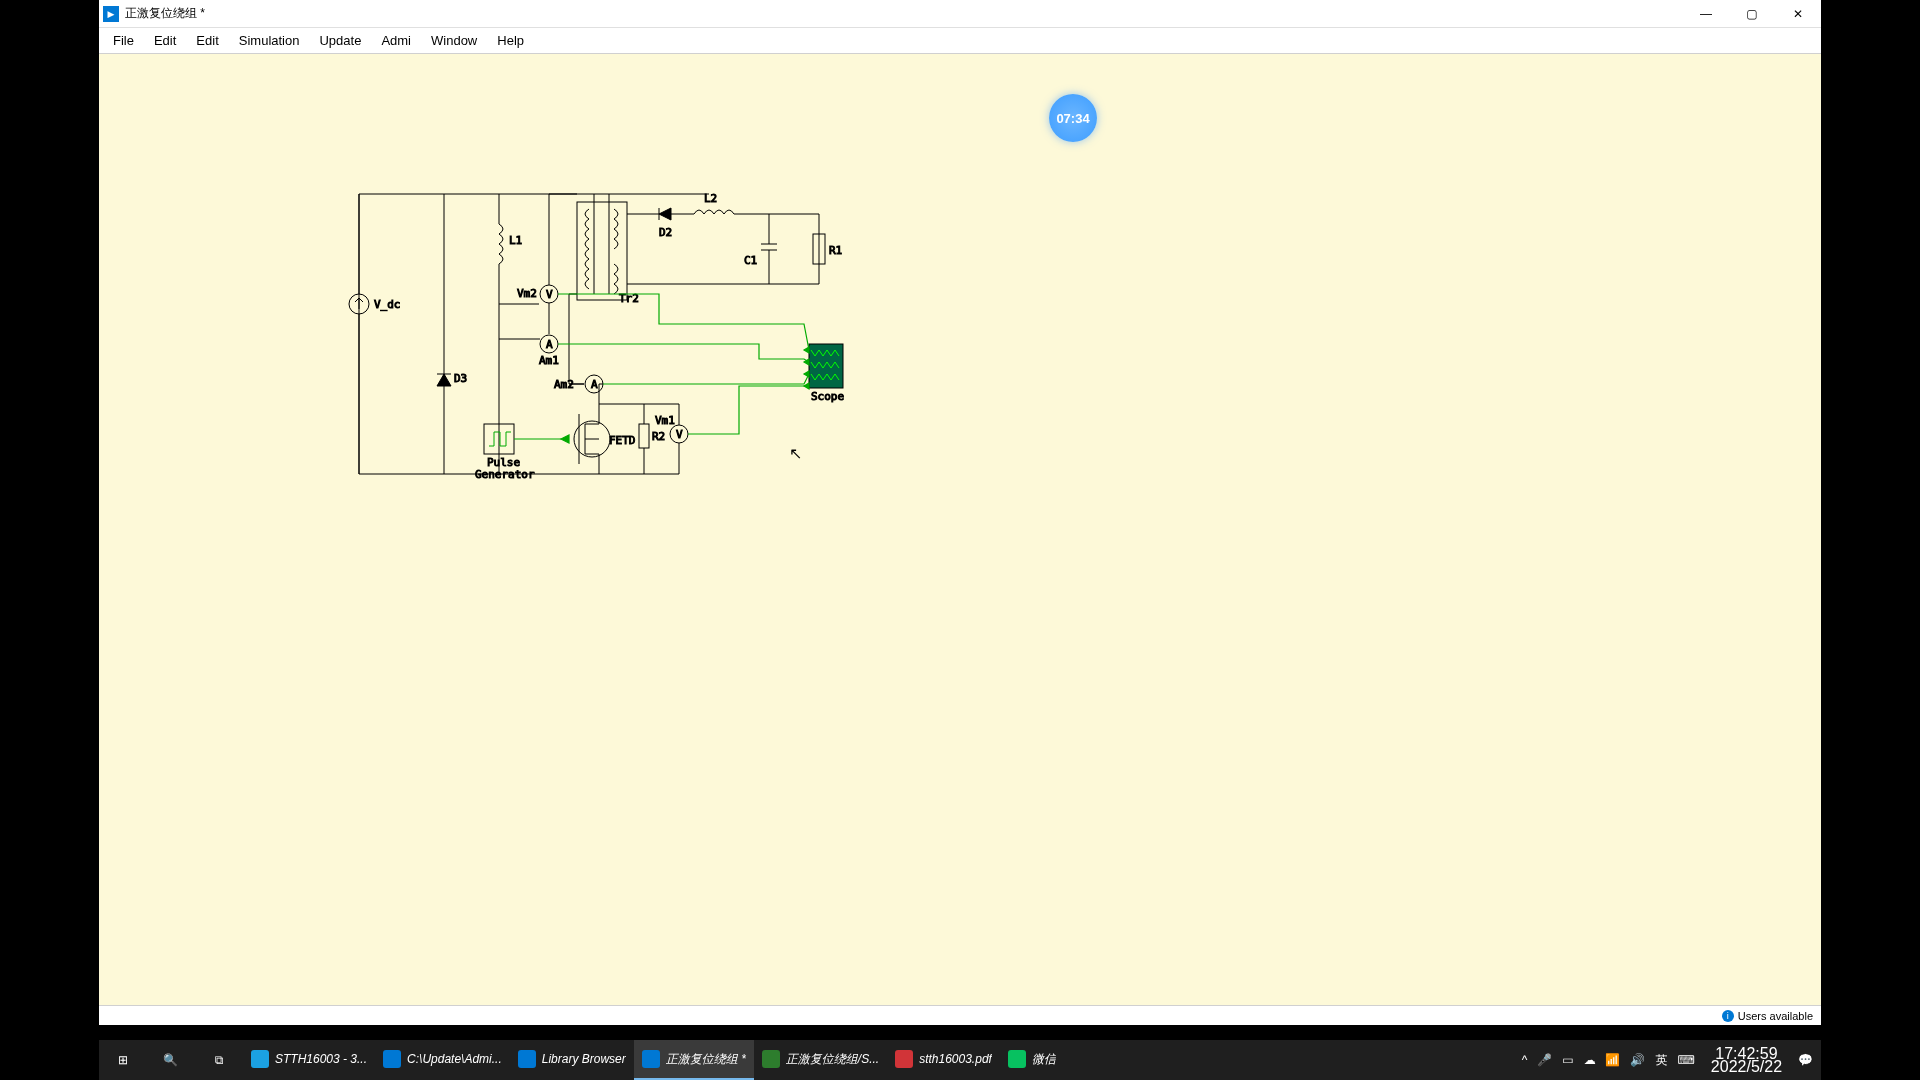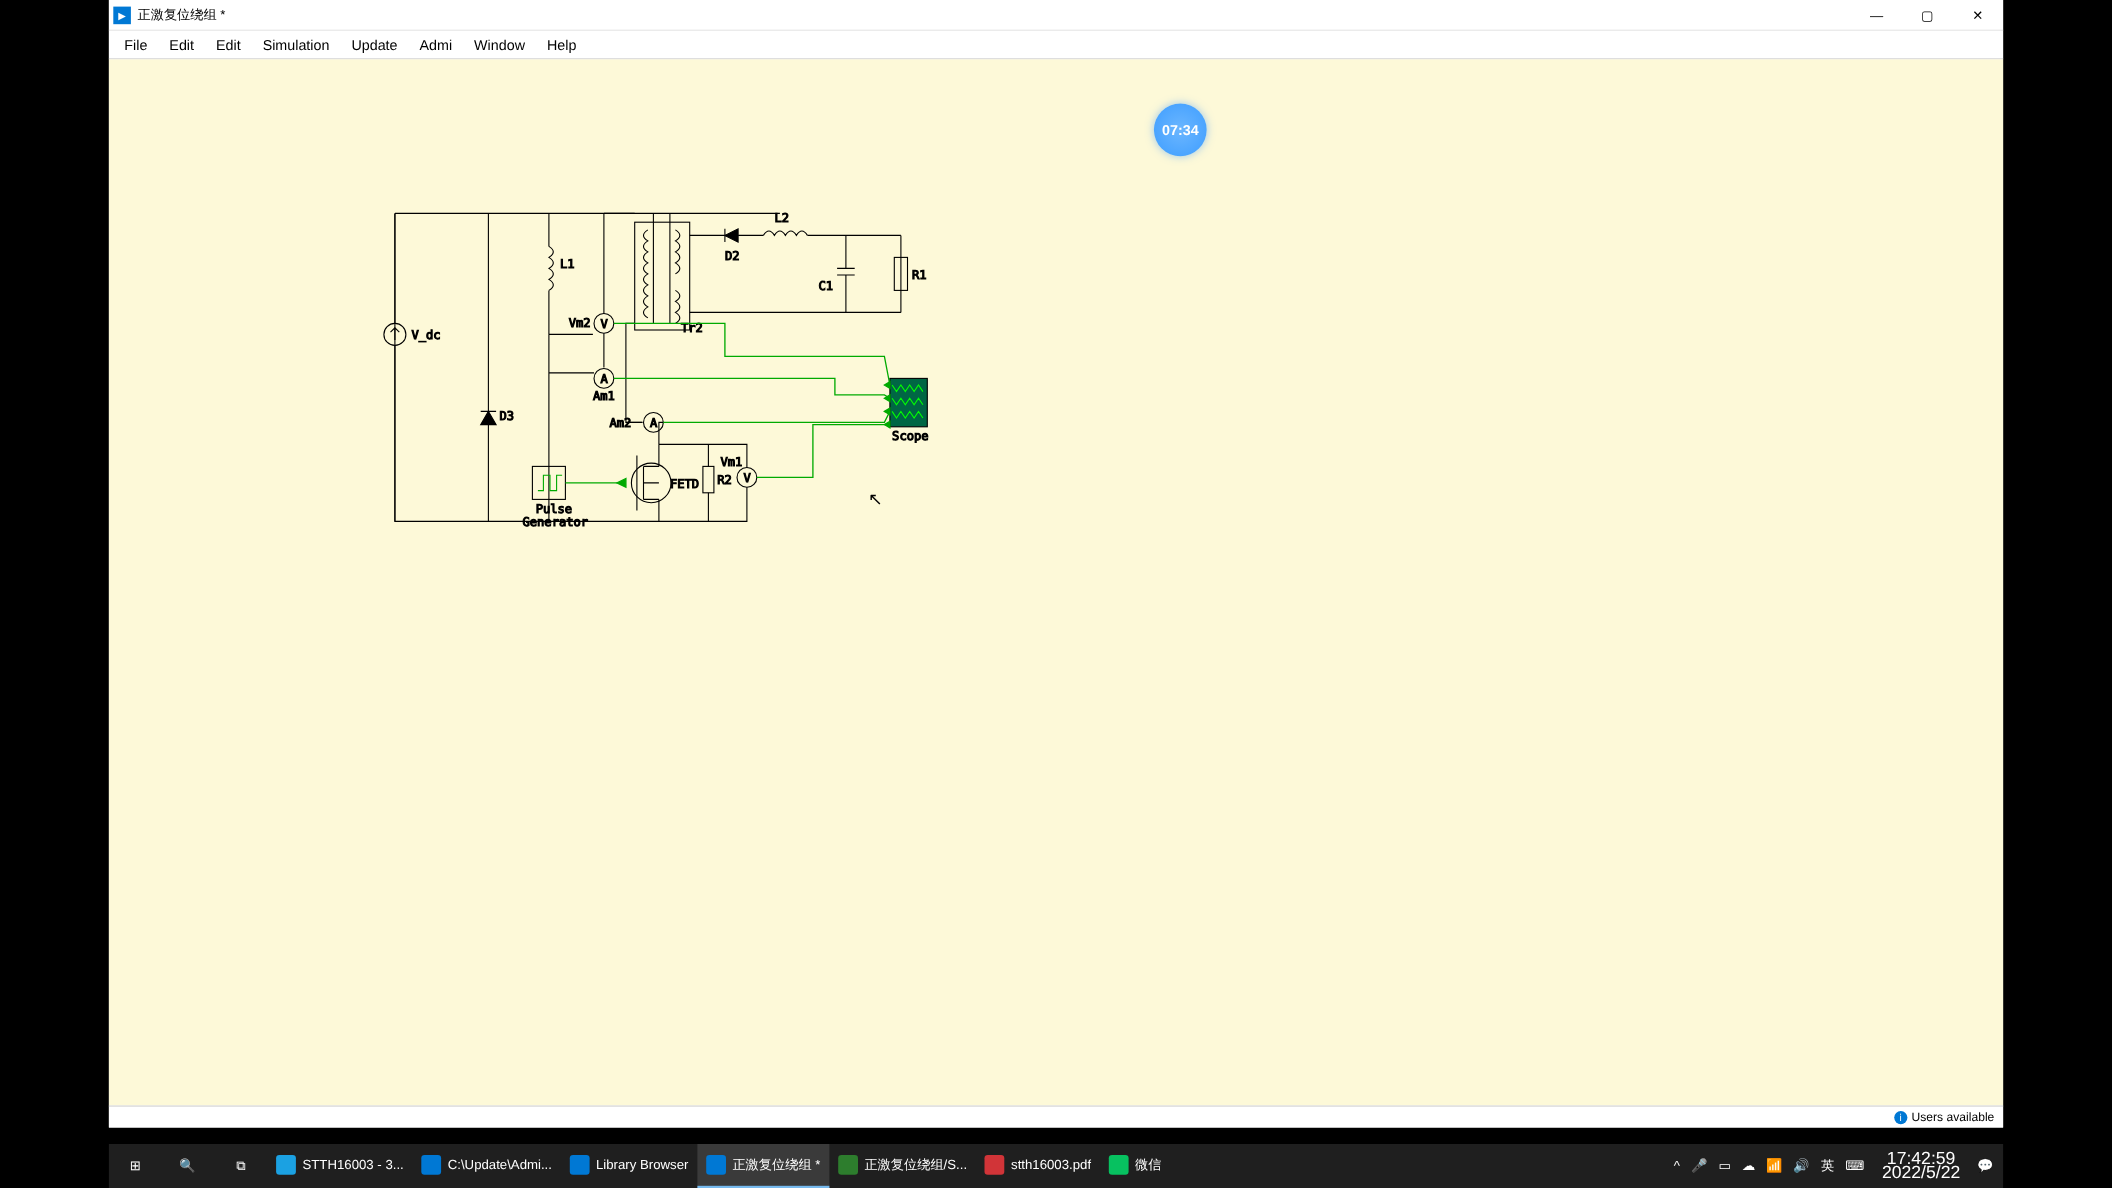--- a/index.html
+++ b/index.html
@@ -164,21 +164,21 @@
   <div class="status">
     <span class="info-icon">i</span>
     <span>Users available</span>
   </div>
 </div>
 
 <div class="taskbar">
   <div class="tb-btn">⊞</div>
   <div class="tb-btn">🔍</div>
   <div class="tb-btn">⧉</div>
-  <div id="tb-tasks" style="display:flex;">
+  <div id="tb-tasks" style="display:flex;font-style:italic;">
       <div class="tb-task">
         <div class="tb-ico" style="background: rgb(27, 161, 226);"></div>
         <span class="ell">STTH16003 - 3...</span>
       </div>
       <div class="tb-task">
         <div class="tb-ico" style="background: rgb(0, 120, 212);"></div>
         <span class="ell">C:\Update\Admi...</span>
       </div>
       <div class="tb-task">
         <div class="tb-ico" style="background: rgb(0, 120, 212);"></div>

